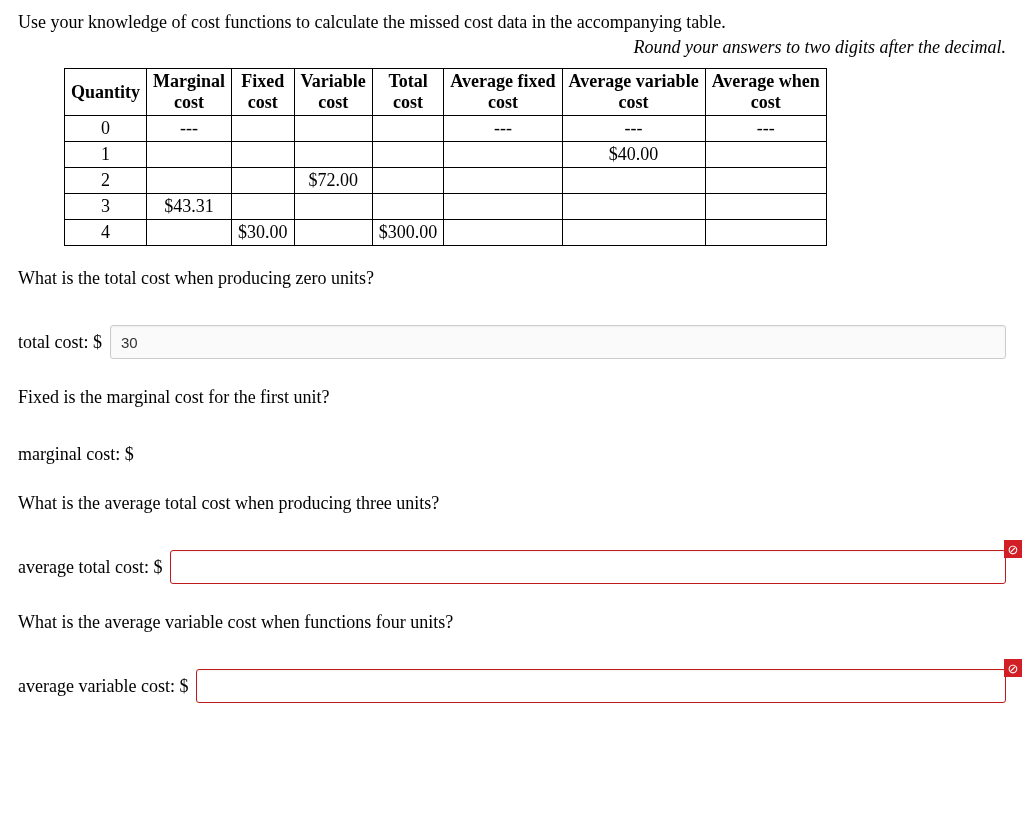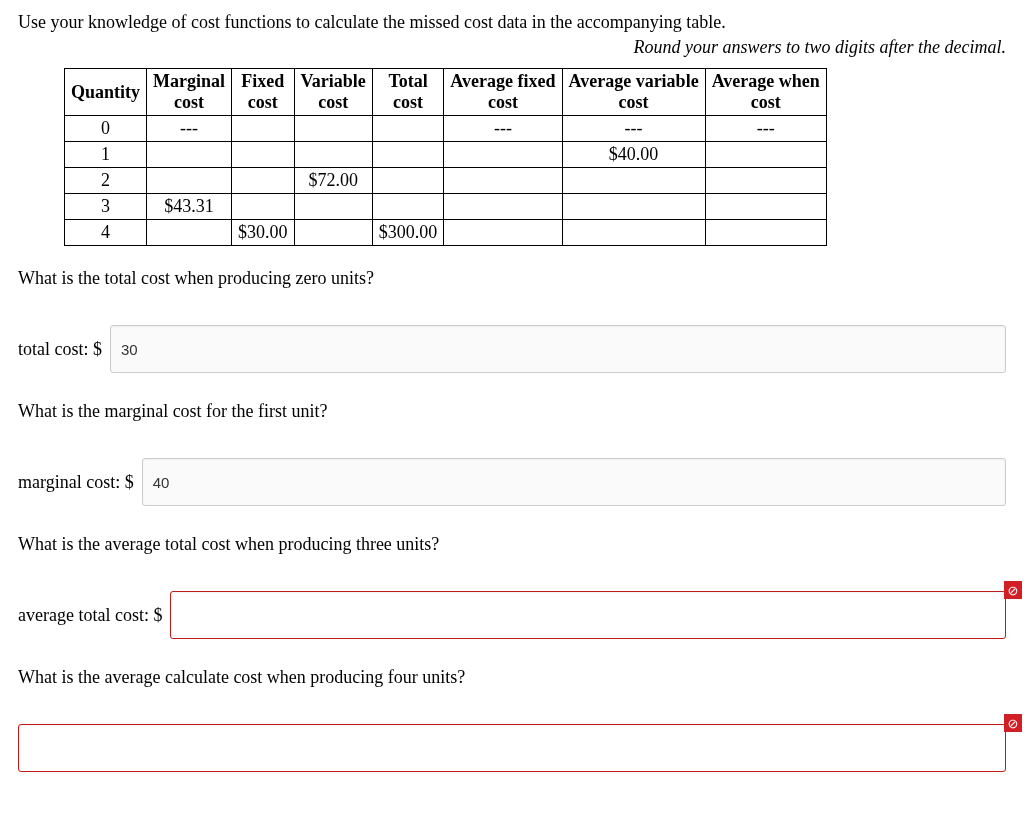--- a/index.html
+++ b/index.html
@@ -32,21 +32,21 @@
   }
   .answer-row {
     display: flex;
     align-items: center;
     gap: 8px;
     margin-bottom: 28px;
   }
   .answer-label { white-space: nowrap; }
   .answer-input {
     flex: 1;
-    height: 48px;
+    height: 34px;
     border: 1px solid #ccc;
     border-radius: 3px;
     background: #fafafa;
     padding: 4px 10px;
     font-family: Arial, sans-serif;
     font-size: 15px;
     box-shadow: inset 0 1px 2px rgba(0,0,0,0.05);
     color:#333;
   }
   .answer-input.error {
@@ -145,34 +145,34 @@
   </tr>
 </tbody>
   </table>
 
 <div class="question">What is the total cost when producing zero units?</div>
 <div class="answer-row">
   <span class="answer-label">total cost: $</span>
   <input class="answer-input" value="30" style="">
 </div>
 
-<div class="question">What is the marginal cost for the first unit?</div>
+<div class="question">Fixed is the marginal cost for the first unit?</div>
 <div class="answer-row">
   <span class="answer-label">marginal cost: $</span>
-  <input class="answer-input" value="40" style="">
 </div>
 
 <div class="question">What is the average total cost when producing three units?</div>
 <div class="answer-row">
   <span class="answer-label">average total cost: $</span>
   <div class="error-wrap">
     <input class="answer-input error" value="" style="">
     <div class="error-icon">⊘</div>
   </div>
 </div>
 
-<div class="question">What is the average calculate cost when producing four units?</div>
+<div class="question">What is the average variable cost when functions four units?</div>
 <div class="answer-row">
+  <span class="answer-label">average variable cost: $</span>
   <div class="error-wrap">
     <input class="answer-input error" value="" style="">
     <div class="error-icon">⊘</div>
   </div>
 </div>
 
 </body></html>

